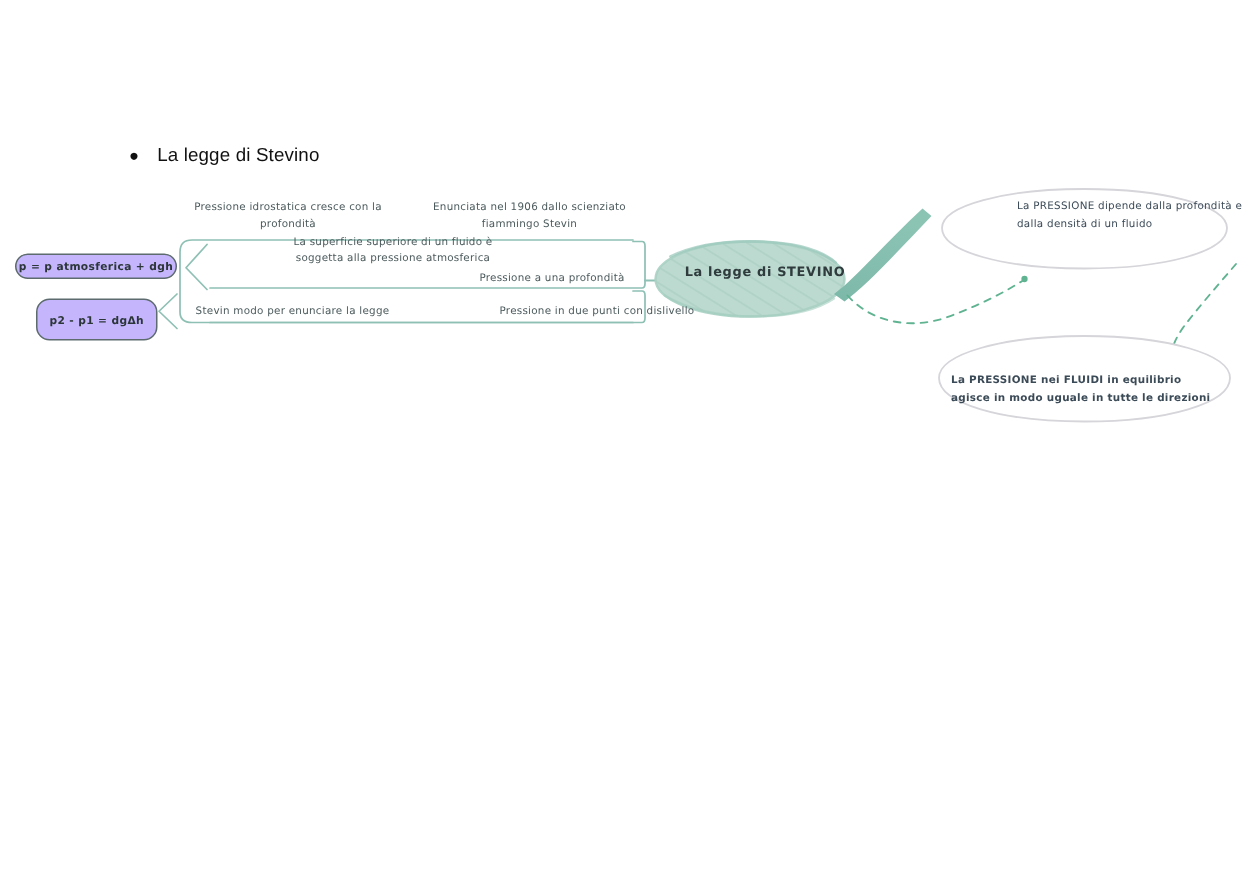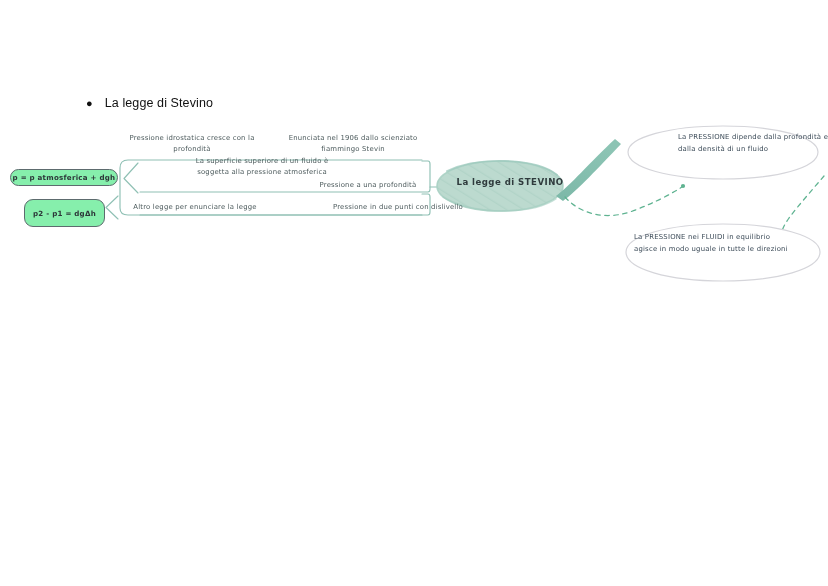--- a/index.html
+++ b/index.html
@@ -62,21 +62,21 @@
   .cap-c { left: 143px; top: 156px; width: 160px; margin-left: 39px; }
   .cap-d { left: 308px; top: 180px; width: 120px; }
   .cap-e { left: 120px; top: 202px; width: 150px; }
   .cap-f { left: 275px; top: 202px; width: 150px; margin-left: 48px; }
 
   
   .chip {
     position: absolute;
     border: 1.1px solid #5d6b6e;
     border-radius: 9px;
-    background: #86efac;
+    background: #c4b5fd;
     color: #2c3638;
     font-family: "DejaVu Sans", sans-serif;
     font-weight: bold;
     font-size: 7.1px;
     letter-spacing: 0.25px;
     display: flex;
     align-items: center;
     justify-content: center;
     white-space: nowrap;
     box-sizing: border-box;
@@ -103,21 +103,21 @@
   .bubble-text {
     position: absolute;
     font-family: "DejaVu Sans", sans-serif;
     font-size: 6.9px;
     line-height: 1.68;
     letter-spacing: 0.2px;
     color: #3b4a57;
     white-space: pre-line;
   }
   .bub-1 { left: 634px; top: 132px; width: 185px; margin-left: 44px; }
-  .bub-2 { left: 634px; top: 232px; width: 190px; }
+  .bub-2 { left: 634px; top: 248px; width: 190px; font-weight: bold; }
 </style>
 </head>
 <body>
 
 <svg id="canvas" viewBox="0 0 828 586" xmlns="http://www.w3.org/2000/svg">
   <defs>
 
     <pattern id="hatch" width="9" height="9" patternUnits="userSpaceOnUse" patternTransform="rotate(-58)">
       <rect width="9" height="9" fill="#bcdacf"></rect>
       <line x1="0" y1="0" x2="0" y2="9" stroke="#a8cec1" stroke-width="2.6"></line>
@@ -189,21 +189,21 @@
   <span>La legge di Stevino</span>
 </div>
 
 <div class="mm cap-a">Pressione idrostatica cresce con la
 profondità</div>
 <div class="mm cap-b">Enunciata nel 1906 dallo scienziato
 fiammingo Stevin</div>
 <div class="mm cap-c">La superficie superiore di un fluido è
 soggetta alla pressione atmosferica</div>
 <div class="mm cap-d">Pressione a una profondità</div>
-<div class="mm cap-e">Altro legge per enunciare la legge</div>
+<div class="mm cap-e">Stevin modo per enunciare la legge</div>
 <div class="mm cap-f">Pressione in due punti con dislivello</div>
 
 <div class="chip chip-1">p = p atmosferica + dgh</div>
 <div class="chip chip-2">p2 - p1 = dgΔh</div>
 
 <div class="center-label">La legge di STEVINO</div>
 
 <div class="bubble-text bub-1">La PRESSIONE dipende dalla profondità e
 dalla densità di un fluido</div>
 <div class="bubble-text bub-2">La PRESSIONE nei FLUIDI in equilibrio

